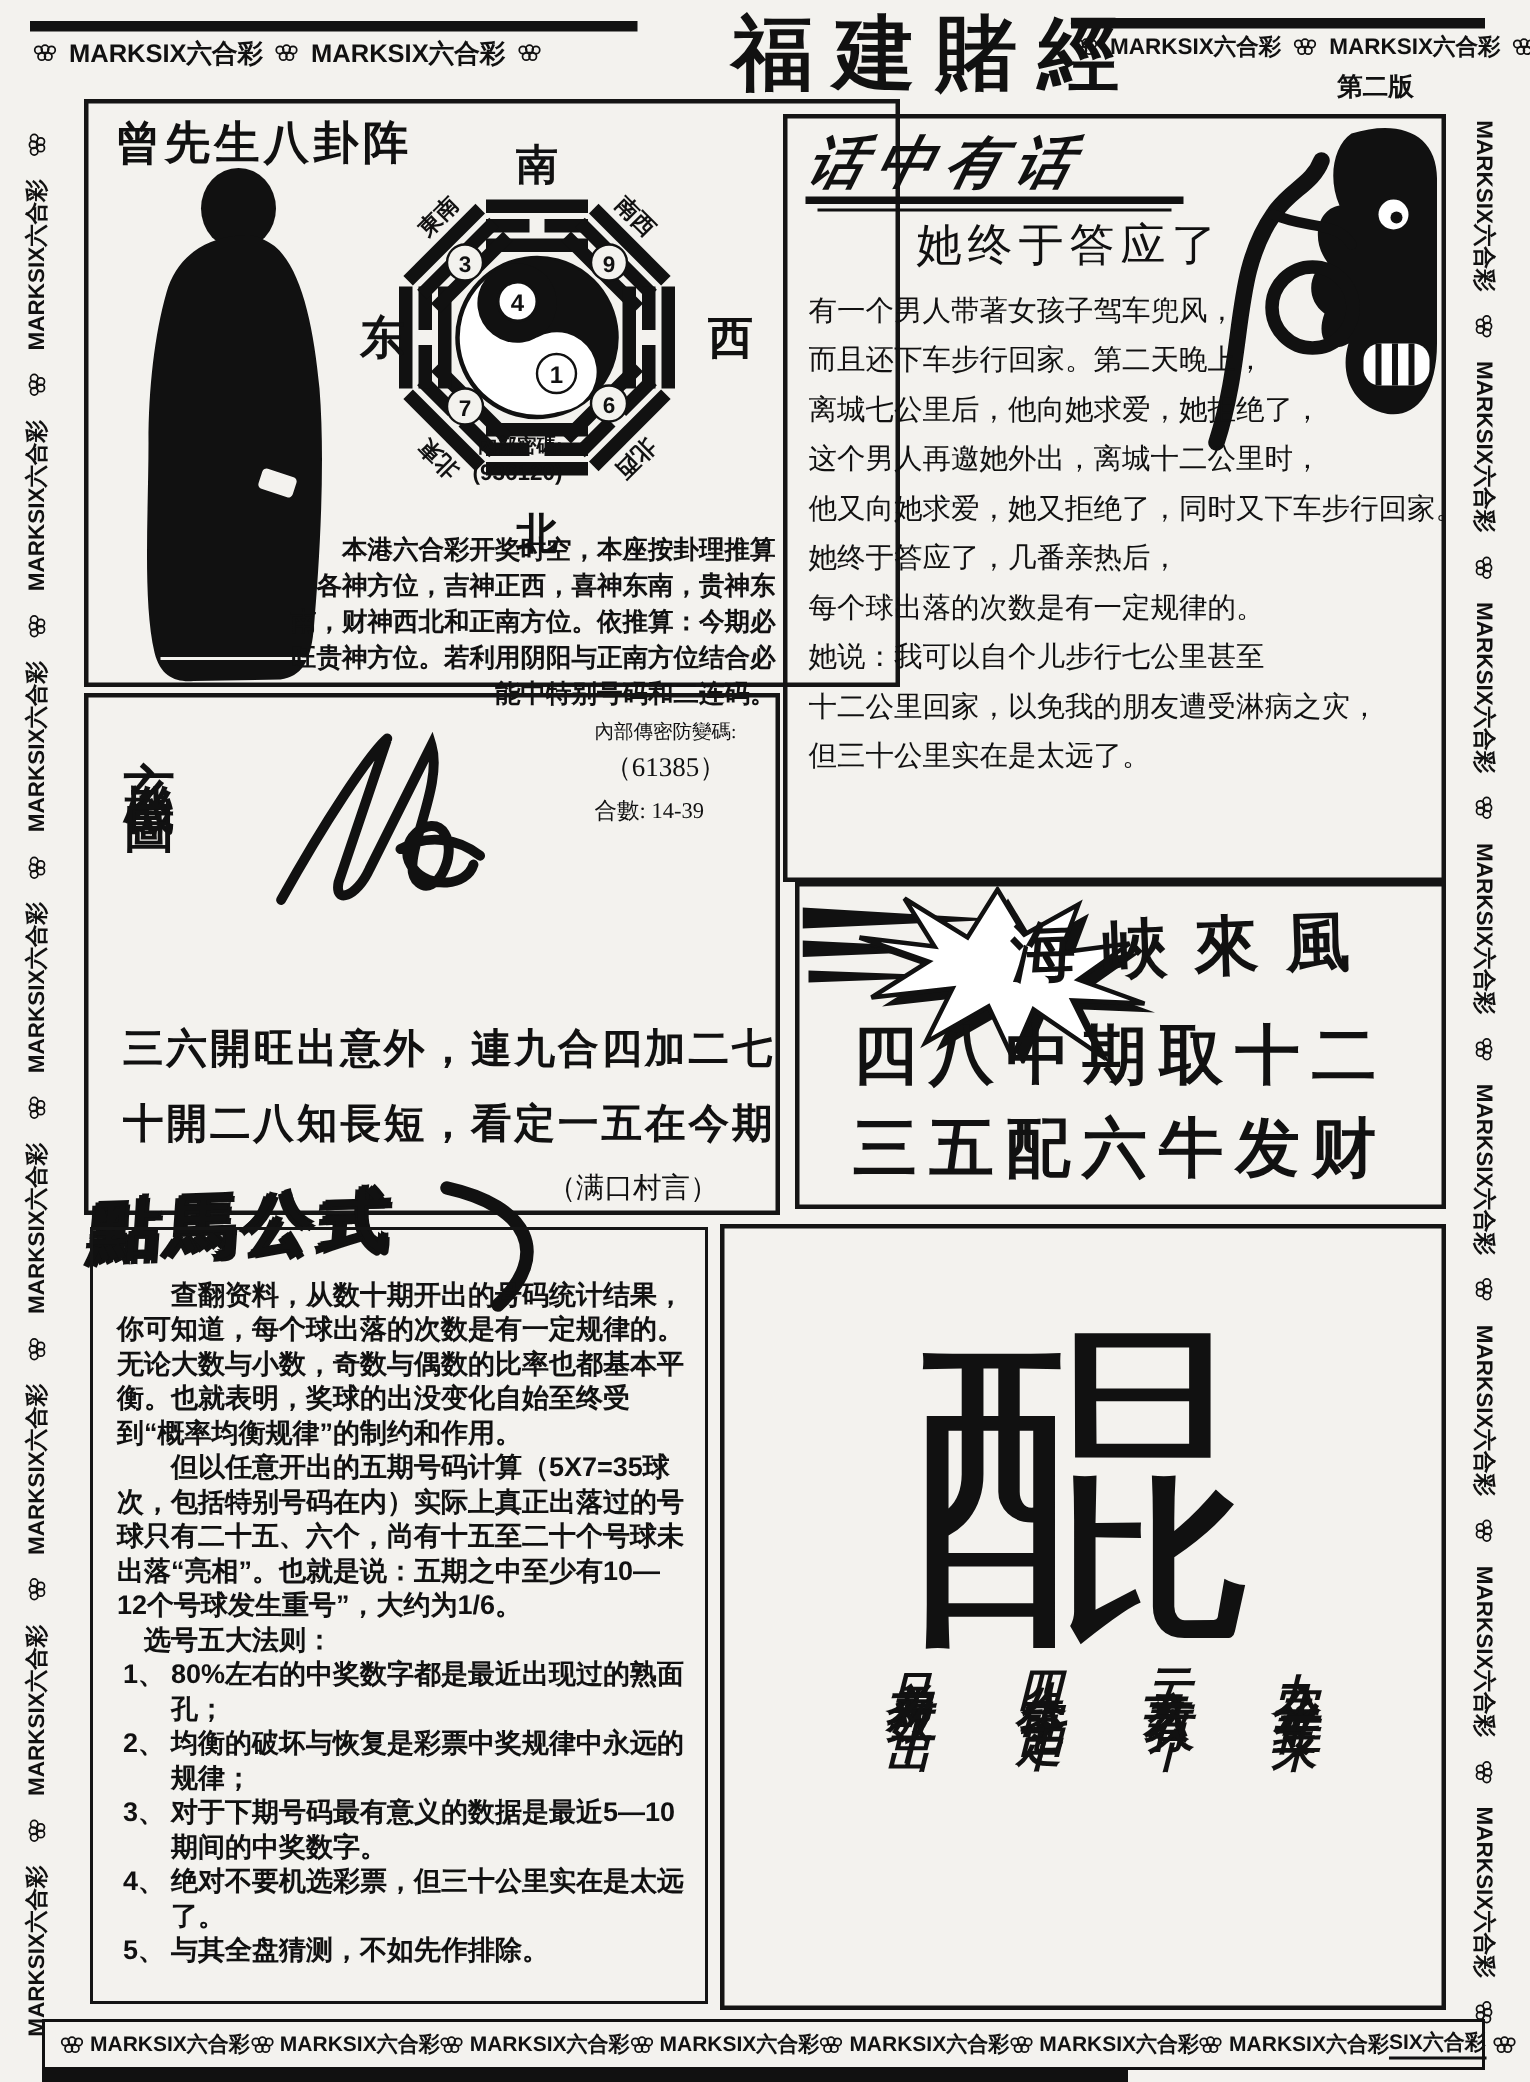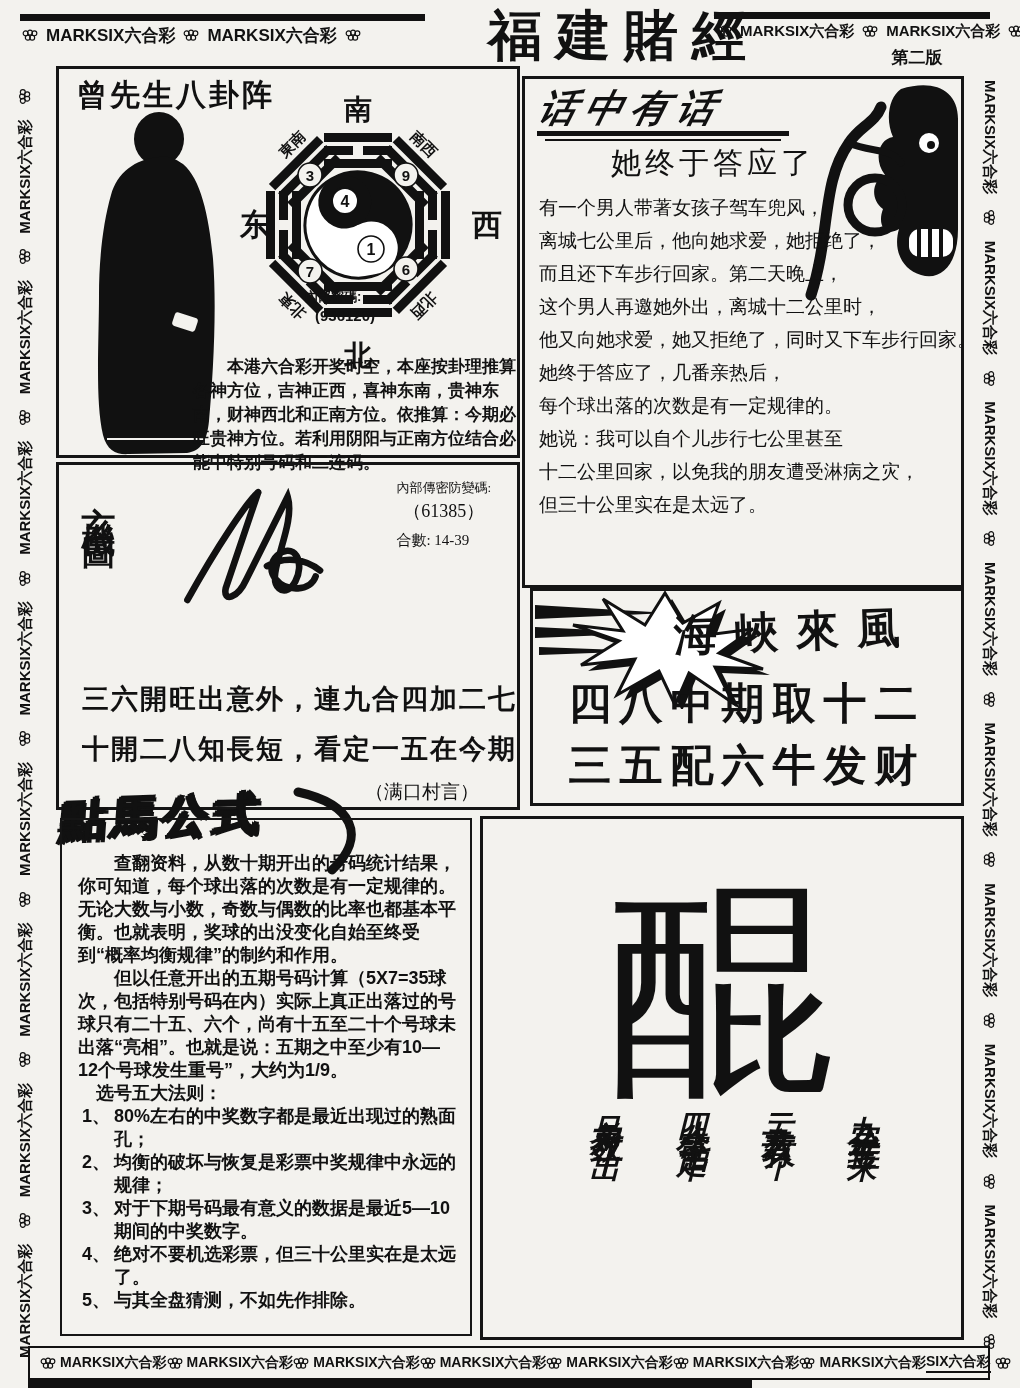--- a/index.html
+++ b/index.html
@@ -355,21 +355,21 @@
             <circle cx="5" cy="5" r="3.4"></circle>
             <circle cx="11" cy="4" r="3.4"></circle>
             <circle cx="17" cy="5" r="3.4"></circle>
             <circle cx="8" cy="11" r="3.4"></circle>
             <circle cx="14" cy="11" r="3.4"></circle>
           </g>
         </svg>
       </i>
   </div>
 
-  <div class="box" style="left:56px;top:66px;width:464px;height:392px;">
+  <div class="box" style="left:56px;top:66px;width:544px;height:392px;text-align:right;">
     <div class="bagua-title">曾先生八卦阵</div>
 
     <svg class="abs" style="left:8px;top:40px;" width="180" height="348" viewBox="0 0 180 348">
       <ellipse cx="92" cy="30" rx="25" ry="27" fill="#111"></ellipse>
       <path d="M92,48 C68,50 50,64 44,86 C36,114 32,150 32,186 C32,232 28,292 36,326 C40,342 50,346 62,345
                L120,344 C134,342 140,332 142,312 C146,268 150,200 146,150 C142,108 134,70 116,55 C106,48 100,47 92,48 Z" fill="#111"></path>
       <rect x="106" y="206" width="24" height="14" rx="3" fill="#f3f2ee" transform="rotate(18 118 213)"></rect>
       <path d="M40,330 L138,330" stroke="#f3f2ee" stroke-width="2"></path>
     </svg>
 
@@ -452,21 +452,21 @@
   </div>
 
   <div class="formula-title">點馬公式</div>
   <svg class="abs" style="left:290px;top:786px;" width="95" height="90" viewBox="0 0 95 90">
     <path d="M8,6 C62,18 78,50 42,84" fill="none" stroke="#111" stroke-width="9" stroke-linecap="round"></path>
   </svg>
 
   <div class="box" style="left:60px;top:818px;width:412px;height:518px;border-width:2px;">
     <div class="formula-body">
       <p>查翻资料，从数十期开出的号码统计结果，你可知道，每个球出落的次数是有一定规律的。无论大数与小数，奇数与偶数的比率也都基本平衡。也就表明，奖球的出没变化自始至终受到“概率均衡规律”的制约和作用。</p>
-      <p>但以任意开出的五期号码计算（5X7=35球次，包括特别号码在内）实际上真正出落过的号球只有二十五、六个，尚有十五至二十个号球未出落“亮相”。也就是说：五期之中至少有10—12个号球发生重号”，大约为1/9。</p>
+      <p>但以任意开出的五期号码计算（5X7=35球次，包括特别号码在内）实际上真正出落过的号球只有二十五、六个，尚有十五至二十个号球未出落“亮相”。也就是说：五期之中至少有10—12个号球发生重号”，大约为1/6。</p>
       <div class="rules-title">选号五大法则：</div>
       <div class="rule">
         <span class="n">1、</span>
         <span class="t">80%左右的中奖数字都是最近出现过的熟面孔；</span>
       </div>
       <div class="rule">
         <span class="n">2、</span>
         <span class="t">均衡的破坏与恢复是彩票中奖规律中永远的规律；</span>
       </div>
       <div class="rule">
@@ -497,22 +497,22 @@
       <path d="M136,148 L136,176 M147,148 L147,176 M158,148 L158,176" stroke="#111" stroke-width="4"></path>
       <circle cx="146" cy="62" r="10" fill="#fff"></circle>
       <circle cx="148" cy="64" r="4" fill="#111"></circle>
       <path d="M28,214 C48,152 38,102 66,62 C76,46 92,42 98,26" fill="none" stroke="#111" stroke-width="11" stroke-linecap="round"></path>
       <path d="M66,62 C88,72 108,66 118,82" fill="none" stroke="#111" stroke-width="7" stroke-linecap="round"></path>
       <circle cx="92" cy="124" r="27" fill="none" stroke="#111" stroke-width="9"></circle>
     </svg>
 
     <div class="story-lines">
       <div>有一个男人带著女孩子驾车兜风，</div>
+      <div>而且还下车步行回家。第二天晚上，</div>
       <div>离城七公里后，他向她求爱，她拒绝了，</div>
-      <div>而且还下车步行回家。第二天晚上，</div>
       <div>这个男人再邀她外出，离城十二公里时，</div>
       <div>他又向她求爱，她又拒绝了，同时又下车步行回家。</div>
       <div>她终于答应了，几番亲热后，</div>
       <div>每个球出落的次数是有一定规律的。</div>
       <div>她说：我可以自个儿步行七公里甚至</div>
       <div>十二公里回家，以免我的朋友遭受淋病之灾，</div>
       <div>但三十公里实在是太远了。</div>
     </div>
   </div>
 

